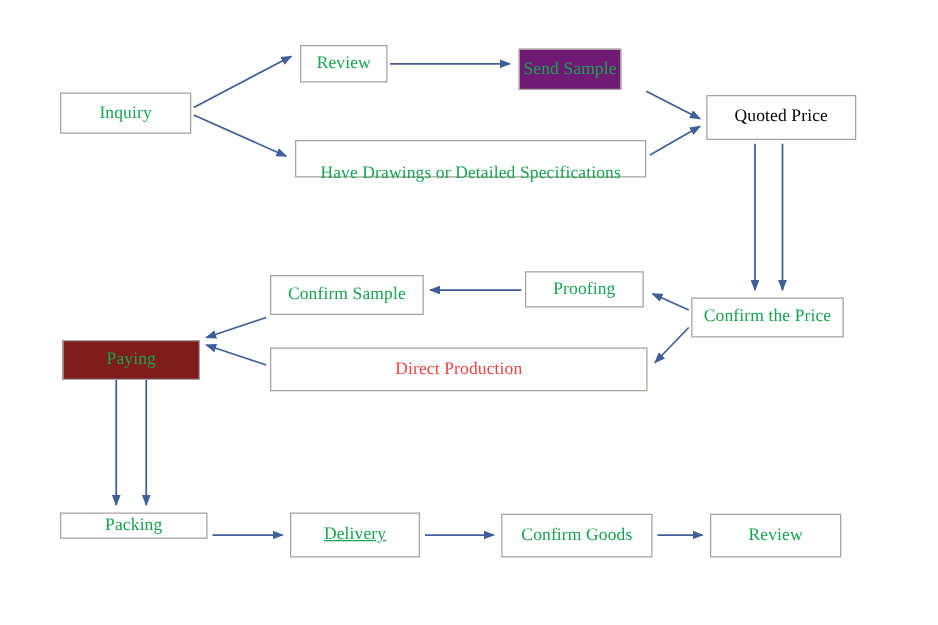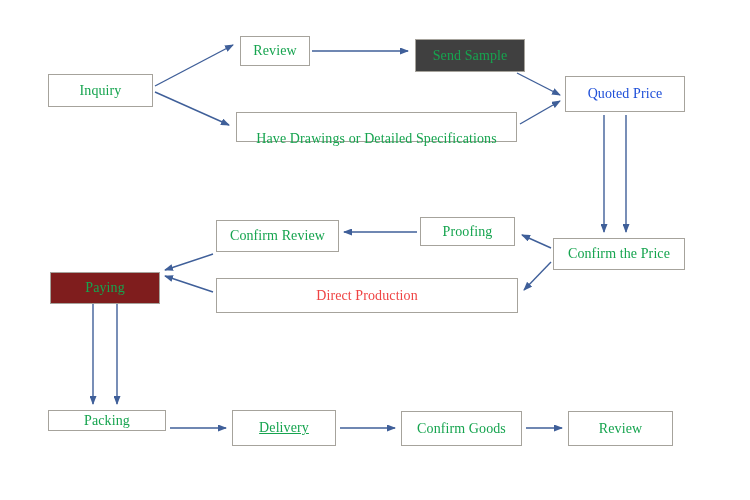--- a/index.html
+++ b/index.html
@@ -80,37 +80,37 @@
         <path d="M 526,428 L 562,428" stroke="#3f5f99" stroke-width="1.4" fill="none" marker-end="url(#arrowhead)"></path>
       </g>
   </svg>
   <div id="node-layer">
       <div class="node" style="left: 48px; top: 74px; width: 105px; height: 33px; border-color: rgb(166, 163, 156); background: rgb(255, 255, 255);">
         <span class="node-label" style="color: rgb(22, 164, 79);">Inquiry</span>
       </div>
       <div class="node" style="left: 240px; top: 36px; width: 70px; height: 30px; border-color: rgb(166, 163, 156); background: rgb(255, 255, 255);">
         <span class="node-label" style="color: rgb(22, 164, 79);">Review</span>
       </div>
-      <div class="node" style="left: 415px; top: 39px; width: 110px; height: 33px; border-color: rgb(166, 163, 156); background: #404040;">
+      <div class="node" style="left: 415px; top: 39px; width: 82px; height: 33px; border-color: rgb(166, 163, 156); background: #701a75;">
         <span class="node-label" style="color: rgb(22, 164, 79);">Send Sample</span>
       </div>
       <div class="node" style="left: 236px; top: 112px; width: 281px; height: 30px; border-color: rgb(166, 163, 156); background: rgb(255, 255, 255);">
         <span class="node-label" style="color: rgb(22, 164, 79); margin-top: 24px;">Have Drawings or Detailed Specifications</span>
       </div>
       <div class="node" style="left: 565px; top: 76px; width: 120px; height: 36px; border-color: rgb(166, 163, 156); background: rgb(255, 255, 255);">
-        <span class="node-label" style="color: #1d4ed8;">Quoted Price</span>
+        <span class="node-label" style="color: #000000;">Quoted Price</span>
       </div>
-      <div class="node" style="left: 553px; top: 238px; width: 132px; height: 32px; border-color: rgb(166, 163, 156); background: rgb(255, 255, 255);">
+      <div class="node" style="left: 553px; top: 238px; width: 122px; height: 32px; border-color: rgb(166, 163, 156); background: rgb(255, 255, 255);">
         <span class="node-label" style="color: rgb(22, 164, 79);">Confirm the Price</span>
       </div>
       <div class="node" style="left: 420px; top: 217px; width: 95px; height: 29px; border-color: rgb(166, 163, 156); background: rgb(255, 255, 255);">
         <span class="node-label" style="color: rgb(22, 164, 79);">Proofing</span>
       </div>
       <div class="node" style="left: 216px; top: 220px; width: 123px; height: 32px; border-color: rgb(166, 163, 156); background: rgb(255, 255, 255);">
-        <span class="node-label" style="color: rgb(22, 164, 79);">Confirm Review</span>
+        <span class="node-label" style="color: rgb(22, 164, 79);">Confirm Sample</span>
       </div>
       <div class="node" style="left: 216px; top: 278px; width: 302px; height: 35px; border-color: rgb(166, 163, 156); background: rgb(255, 255, 255);">
         <span class="node-label" style="color: #ef4444;">Direct Production</span>
       </div>
       <div class="node" style="left: 50px; top: 272px; width: 110px; height: 32px; border-color: rgb(166, 163, 156); background: #7f1d1d;">
         <span class="node-label" style="color: rgb(22, 164, 79);">Paying</span>
       </div>
       <div class="node" style="left: 48px; top: 410px; width: 118px; height: 21px; border-color: rgb(166, 163, 156); background: rgb(255, 255, 255);">
         <span class="node-label" style="color: rgb(22, 164, 79);">Packing</span>
       </div>

